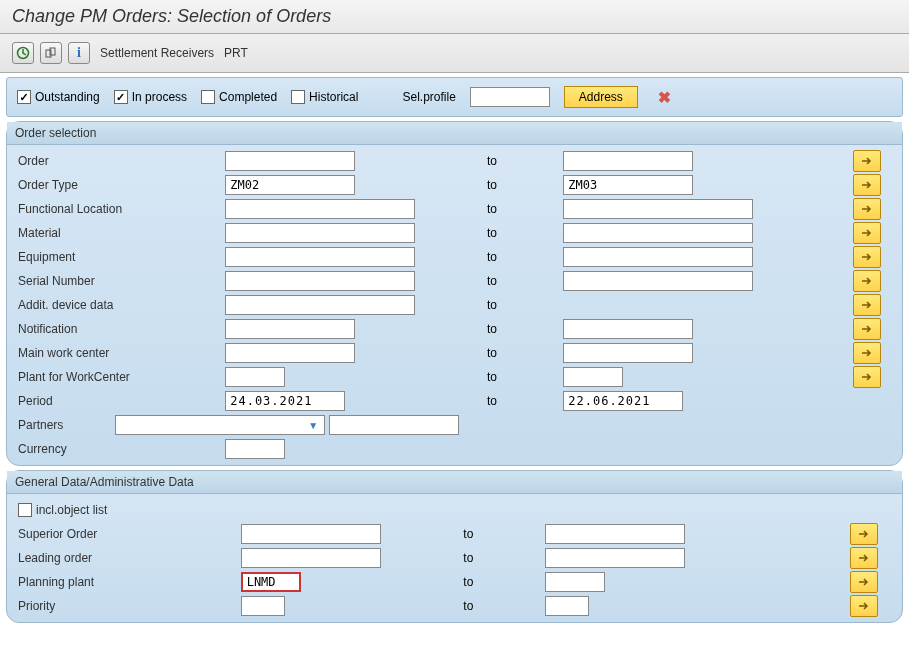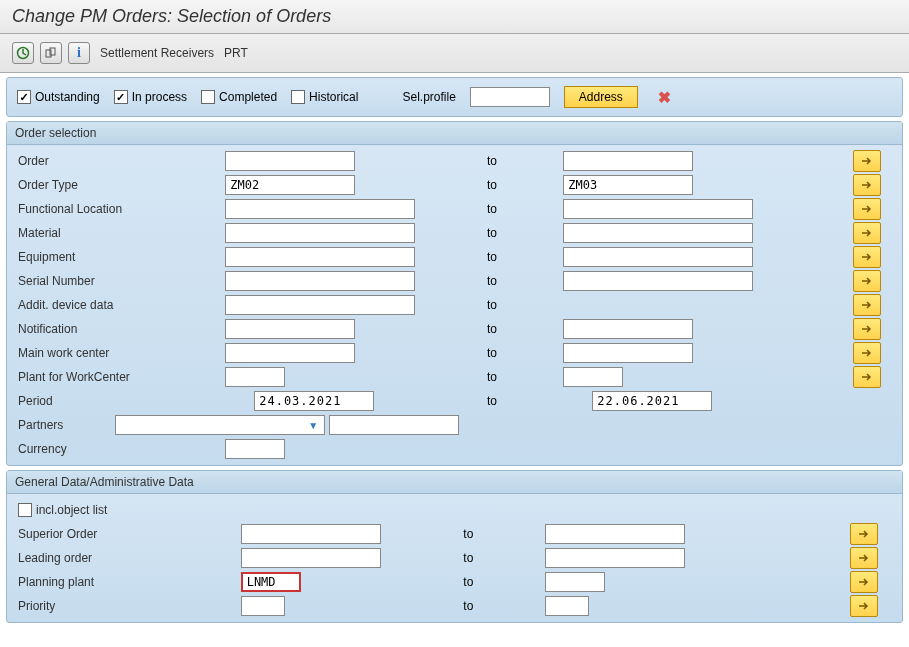--- a/index.html
+++ b/index.html
@@ -43,21 +43,21 @@
     }
     .toolbar-text {
       margin-left: 4px;
       color: #333;
       cursor: pointer;
     }
     .panel {
       background: linear-gradient(#d8e7f5, #c5dcee);
       border: 1px solid #9cb8ce;
       margin: 4px 6px;
-      border-radius: 3px;
+      border-radius: 13px;
     }
     .panel-header {
       background: linear-gradient(#d0e3f0, #bcd5e8);
       padding: 4px 8px;
       border-bottom: 1px solid #9cb8ce;
       font-size: 12px;
       color: #333;
     }
     .panel-body {
       padding: 4px 8px;
@@ -138,21 +138,21 @@
       background: #fff;
       padding: 0 4px;
       font-family: monospace;
       font-size: 12px;
     }
     .input-w1 { width: 130px; }
     .input-w1b { width: 140px; }
     .input-w2 { width: 190px; }
     .input-w3 { width: 60px; }
     .input-w4 { width: 44px; }
-    .input-date { width: 120px; font-family: monospace; letter-spacing: 1px; margin-left: 29px; }
+    .input-date { width: 120px; font-family: monospace; letter-spacing: 1px; }
     .to-cell { width: 70px; text-align: left; padding-left: 10px; }
     .multi-btn {
       width: 28px;
       height: 22px;
       border: 1px solid #b8860b;
       background: linear-gradient(#ffe97a, #ffd24d);
       border-radius: 2px;
       display: inline-flex;
       align-items: center;
       justify-content: center;

